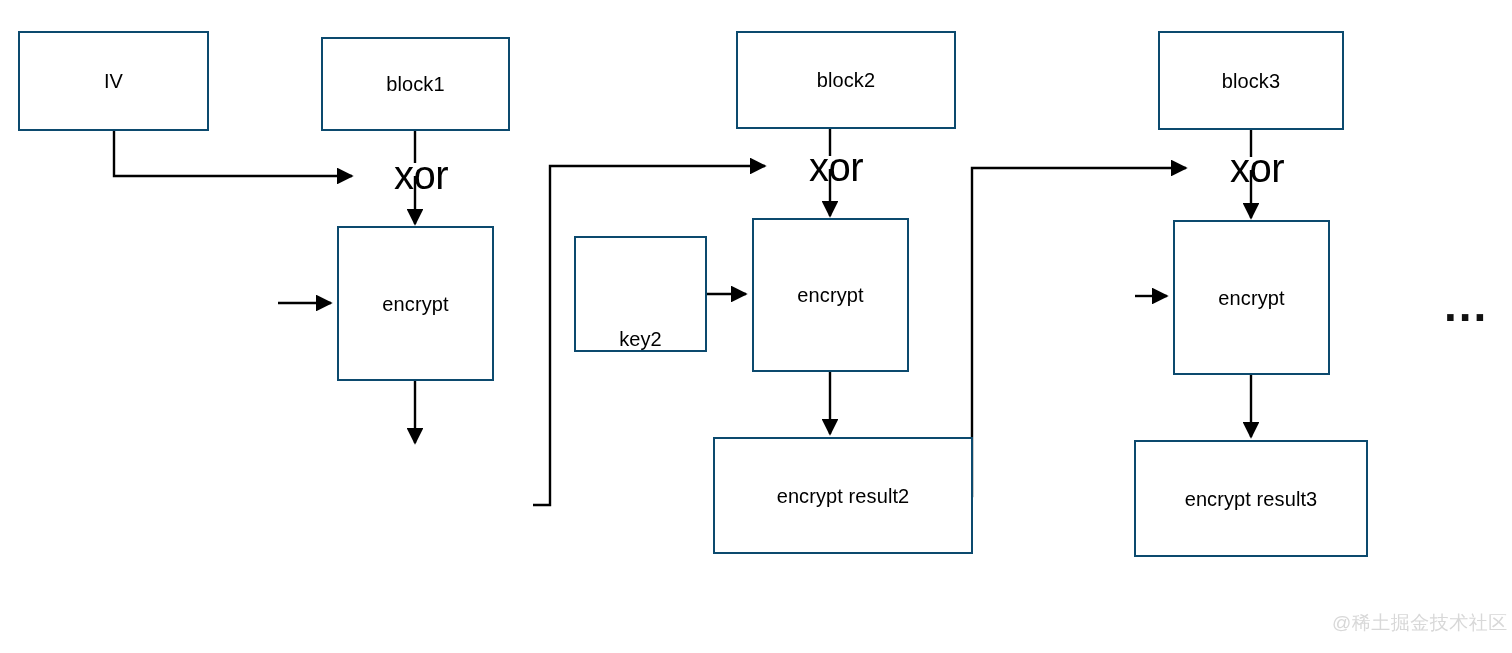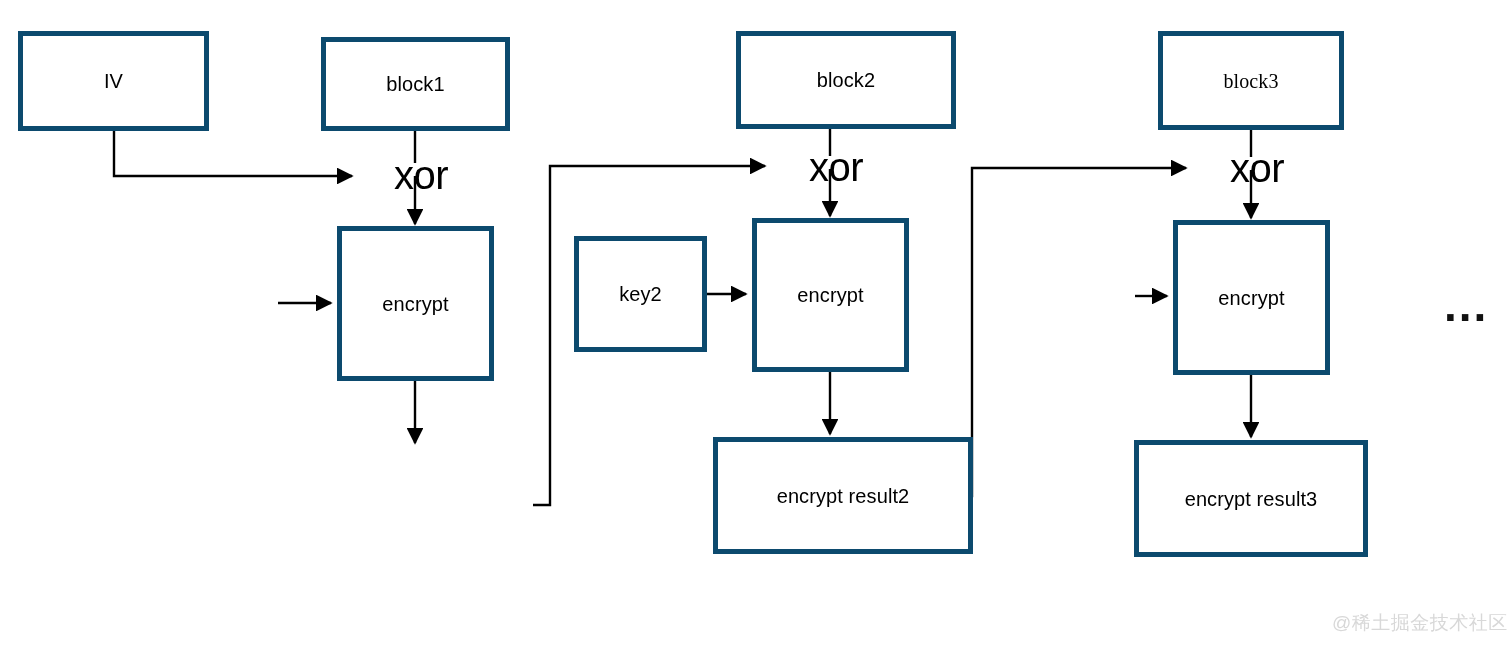--- a/index.html
+++ b/index.html
@@ -22,21 +22,21 @@
   #edges {
     position: absolute;
     left: 0;
     top: 0;
     width: 1512px;
     height: 653px;
   }
   .node {
     position: absolute;
     box-sizing: border-box;
-    border: 5px solid #0c4a6e;
+    border: 2px solid #0c4a6e;
     background: #ffffff;
     display: flex;
     align-items: center;
     justify-content: center;
     color: #000000;
     font-size: 20px;
     line-height: 1.1;
     letter-spacing: 0.1px;
     white-space: nowrap;
   }
@@ -136,33 +136,33 @@
 
 
   <div class="node" style="left:736px; top:31px; width:220px; height:98px;">
     <span>block2</span>
   </div>
 
   <div class="xor-label" style="left:789px; top:147px;">
     <span>xor</span>
   </div>
 
-  <div class="node" style="left:574px; top:236px; width:133px; height:116px;">
+  <div class="node" style="left:574px; top:236px; width:133px; height:116px;align-items:flex-end;">
     <span>key2</span>
   </div>
 
   <div class="node" style="left:752px; top:218px; width:157px; height:154px;">
     <span>encrypt</span>
   </div>
 
   <div class="node" style="left:713px; top:437px; width:260px; height:117px;">
     <span>encrypt result2</span>
   </div>
 
-  <div class="node" style="left:1158px; top:31px; width:186px; height:99px;font-family:Liberation Serif, serif;">
+  <div class="node" style="left:1158px; top:31px; width:186px; height:99px;">
     <span>block3</span>
   </div>
 
   <div class="xor-label" style="left:1210px; top:148px;">
     <span>xor</span>
   </div>
 
 
   <div class="node" style="left:1173px; top:220px; width:157px; height:155px;">
     <span>encrypt</span>

